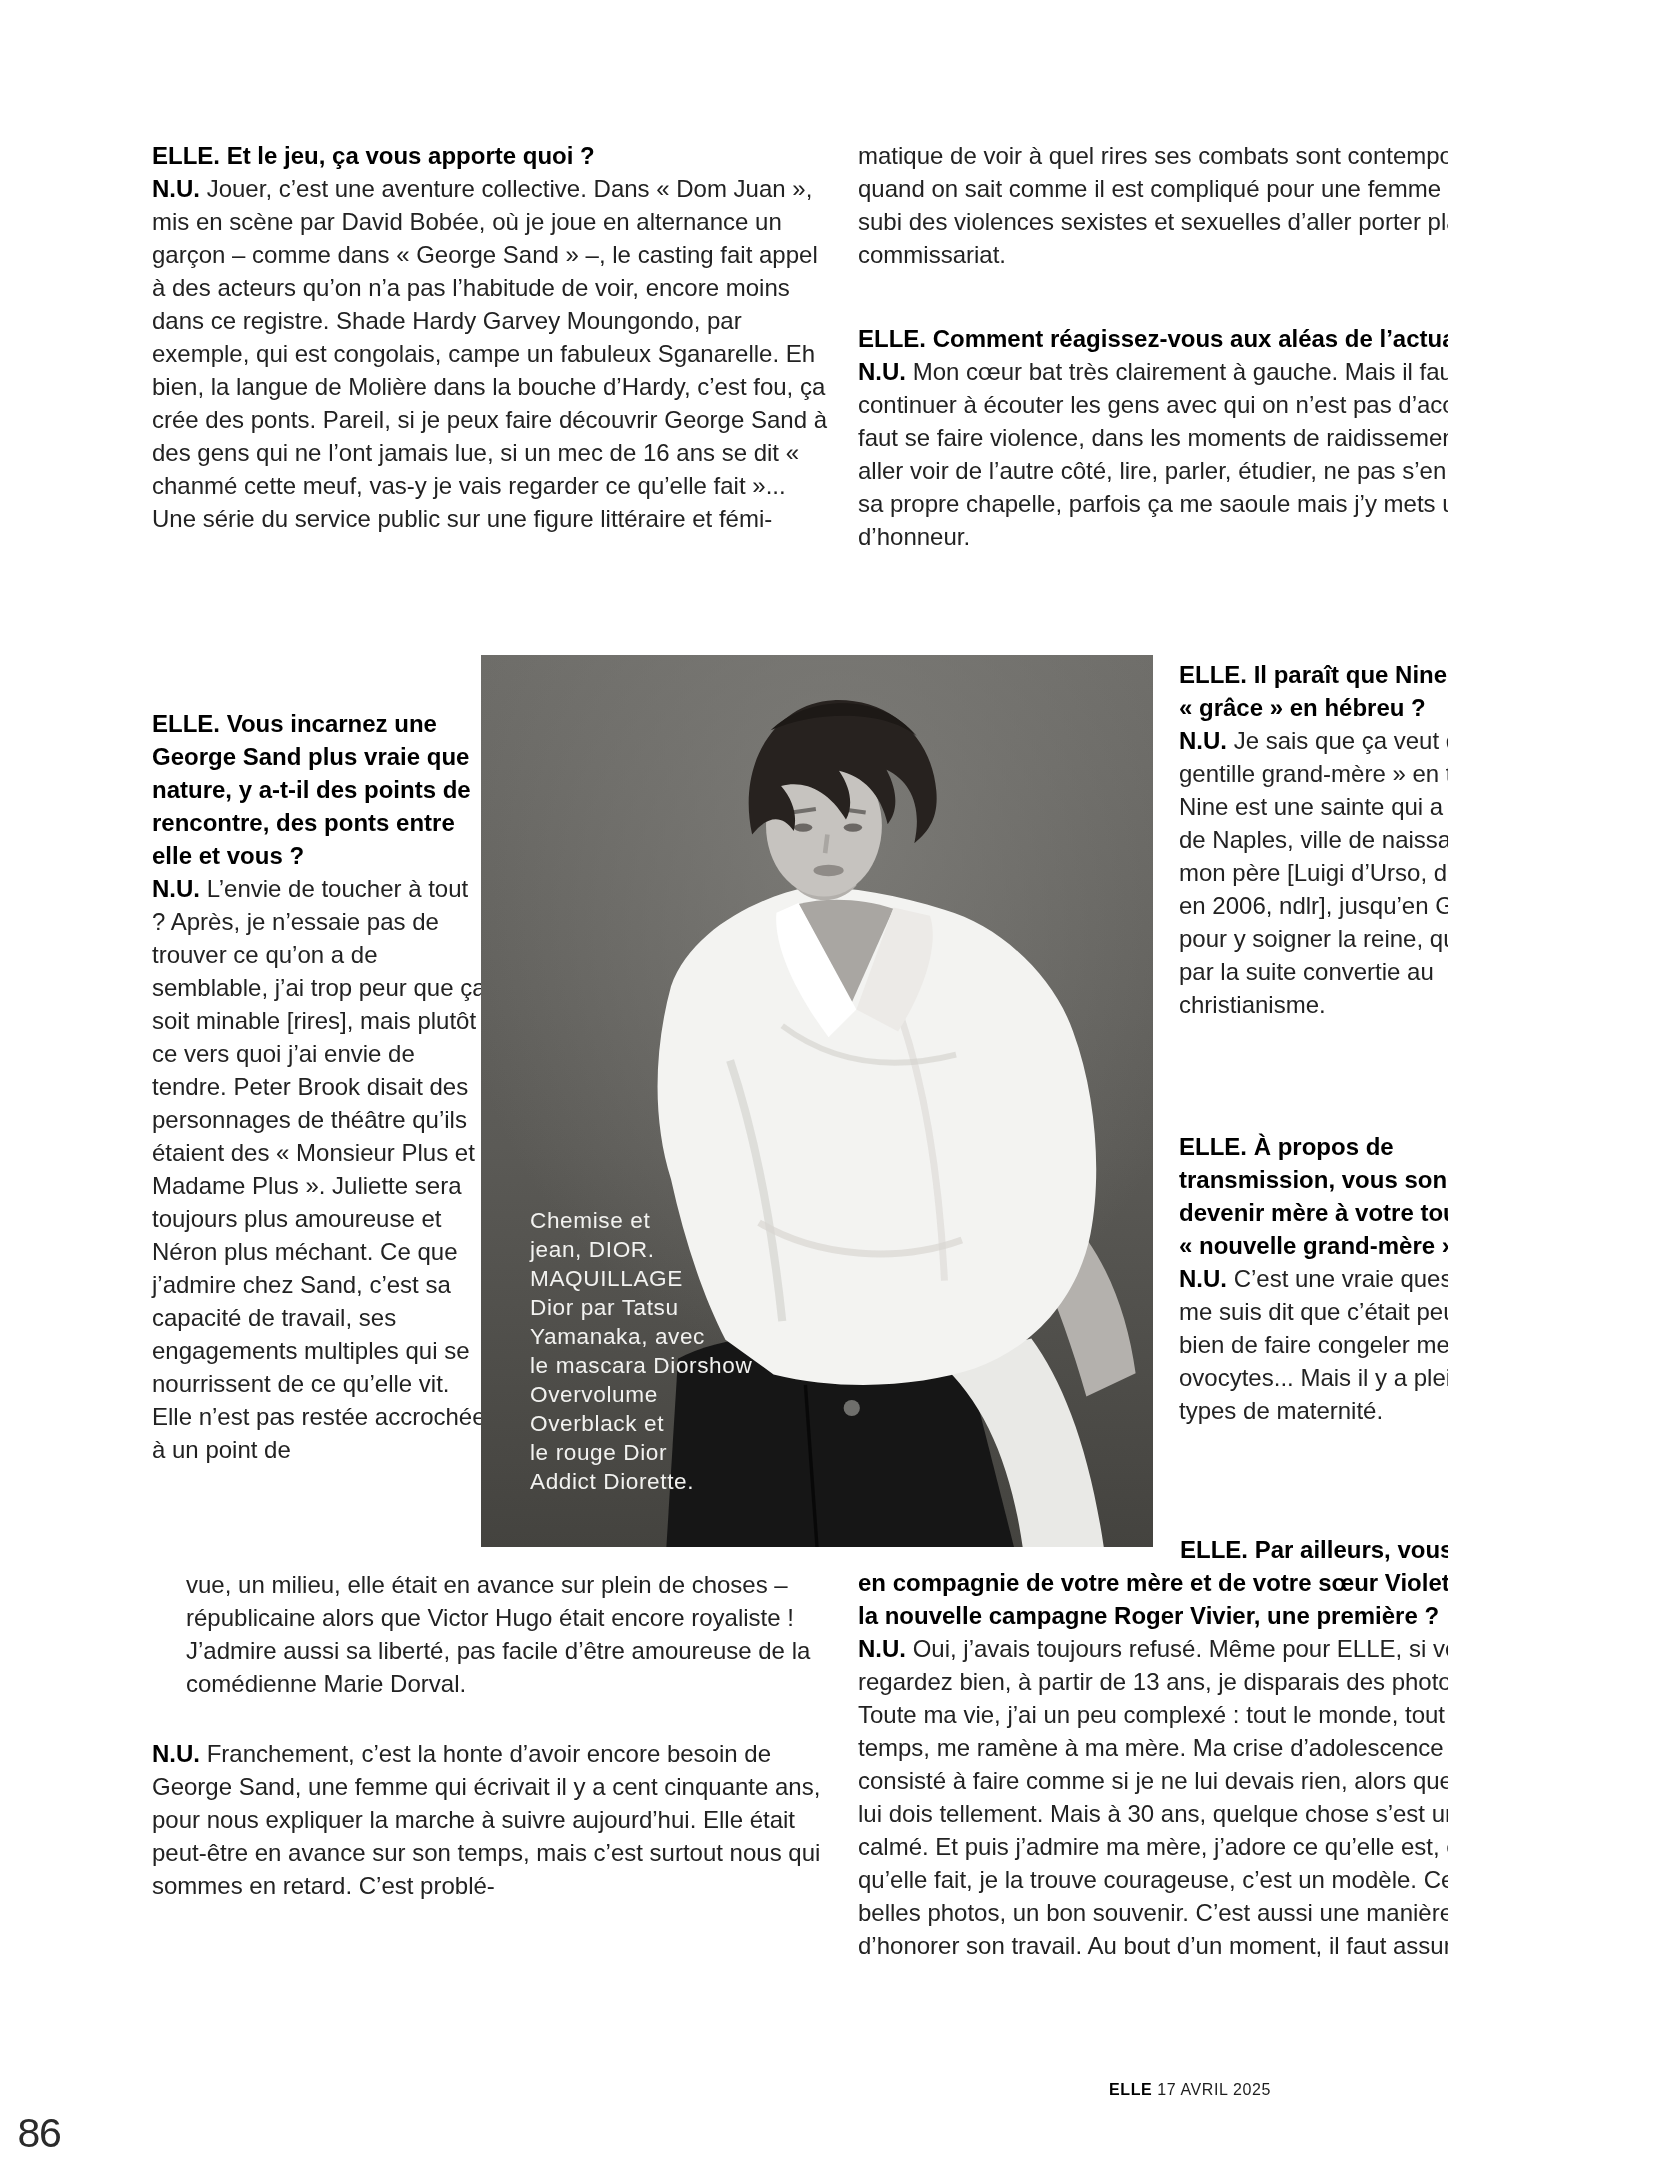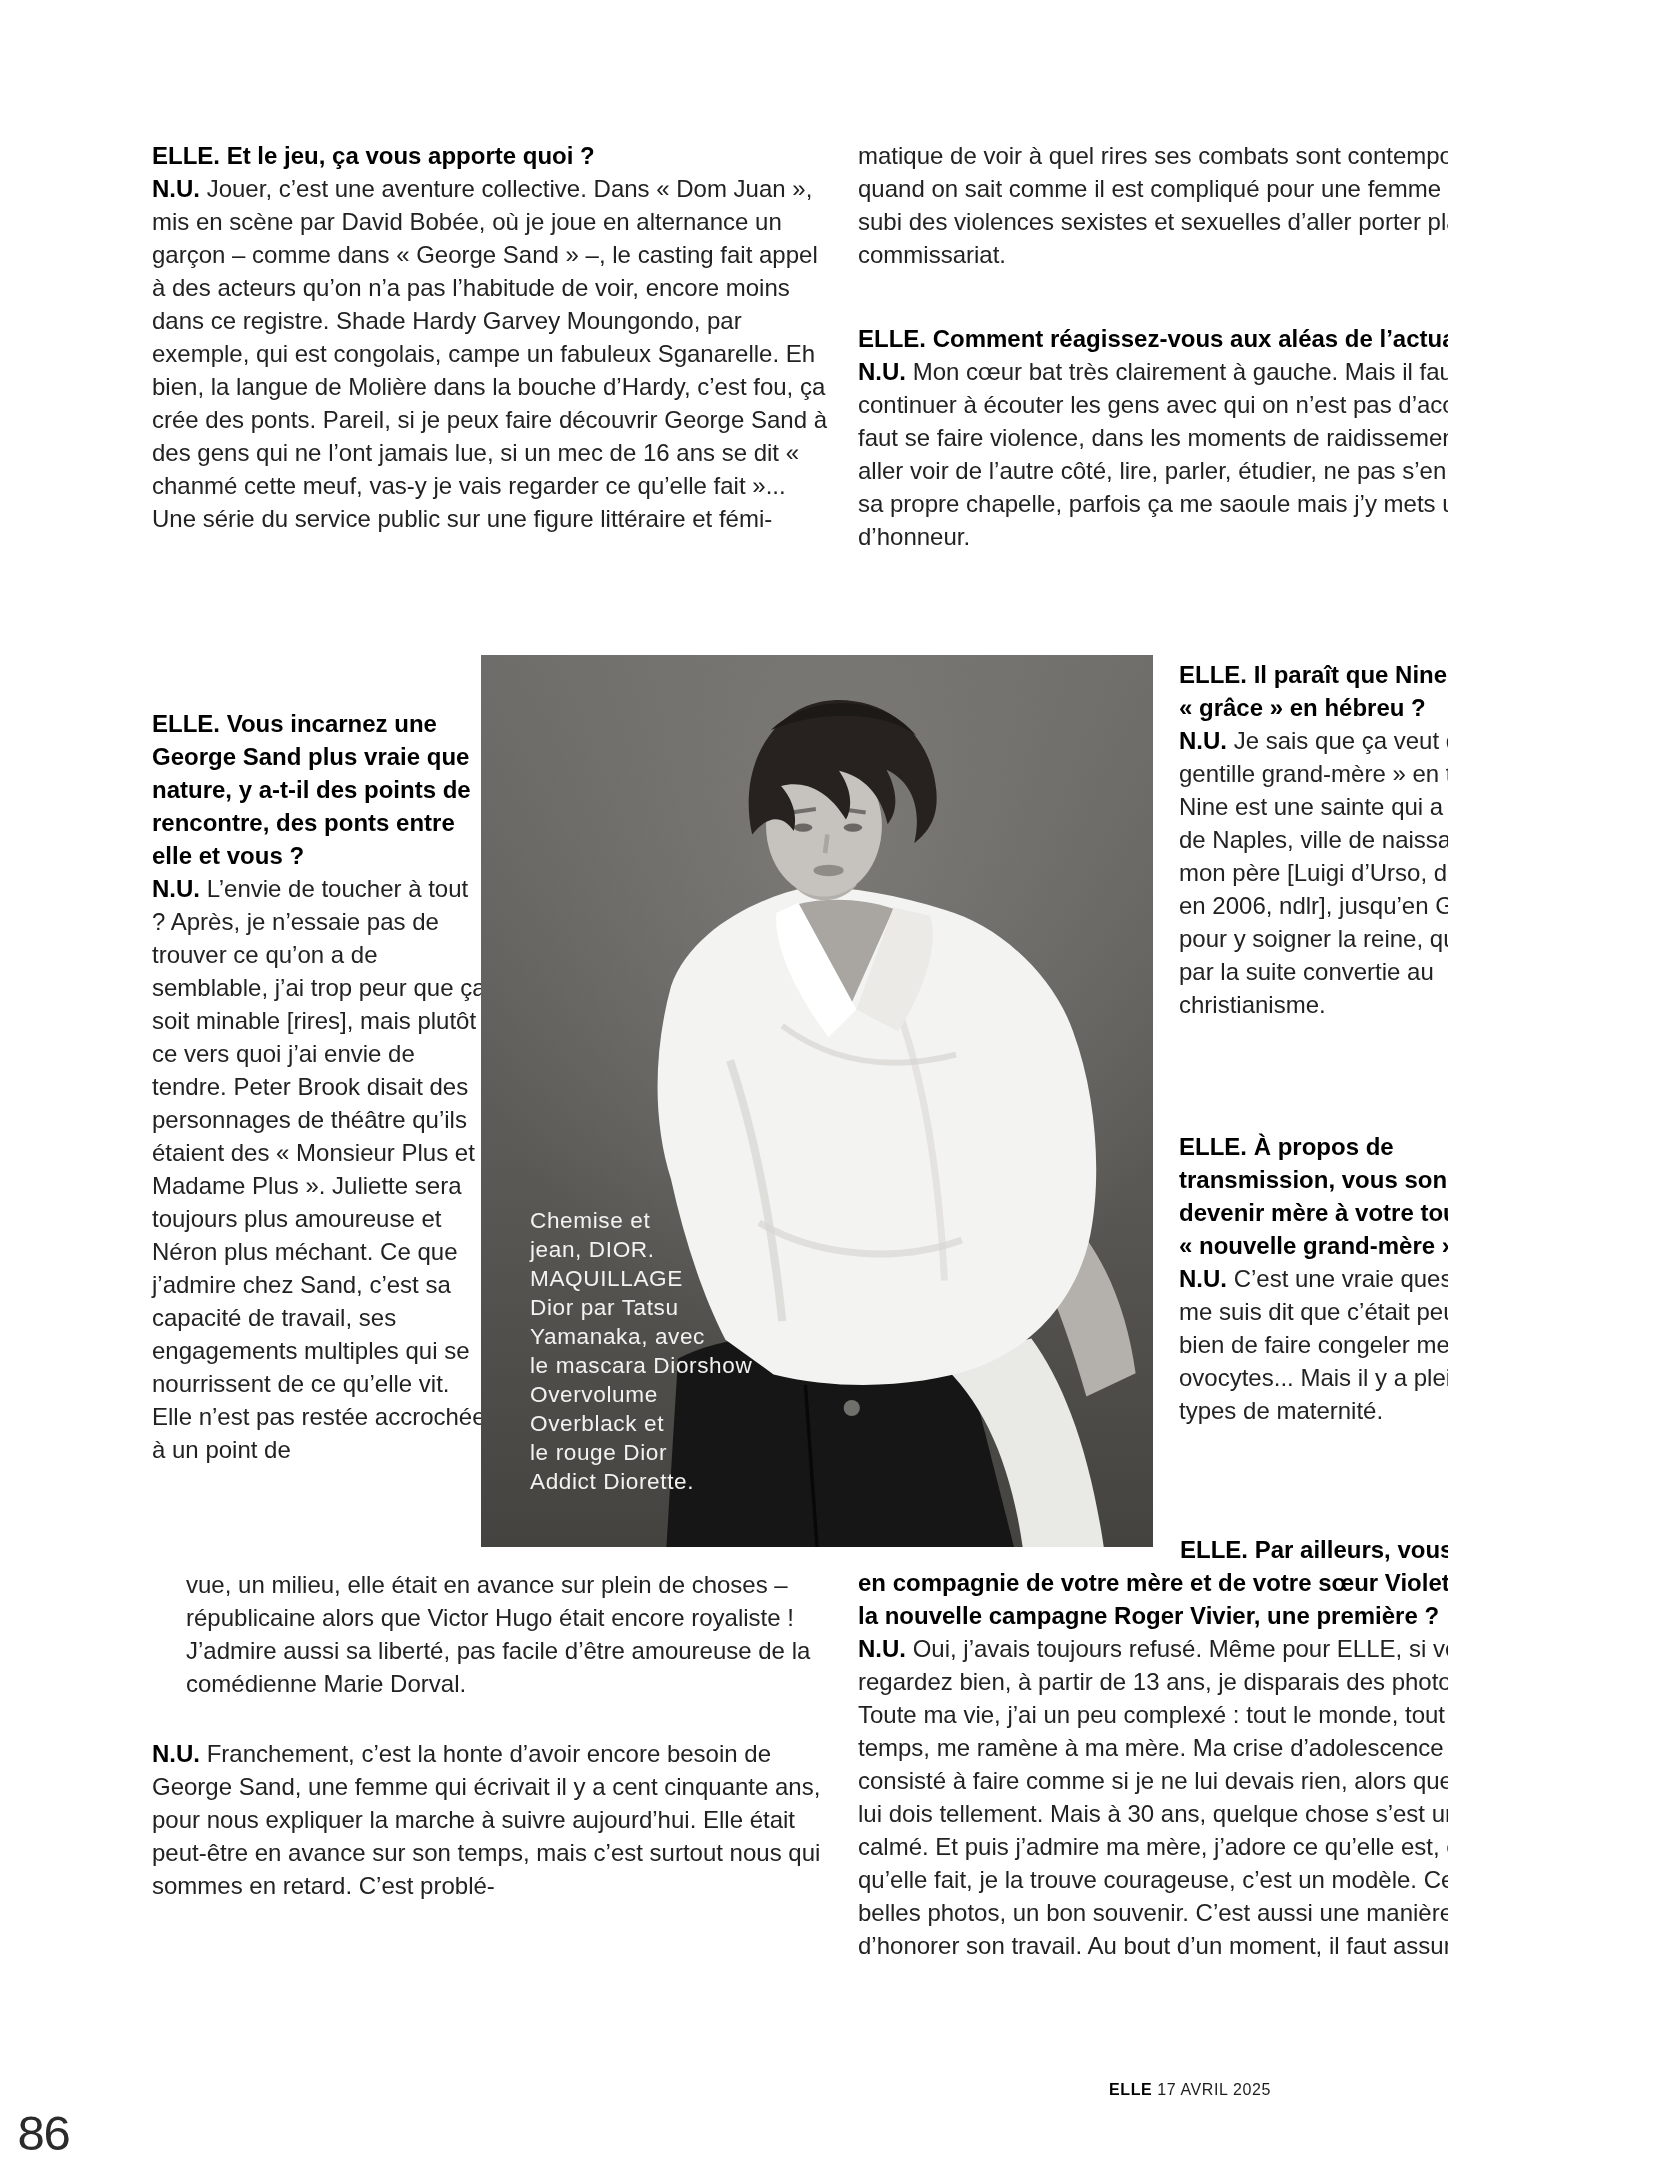--- a/index.html
+++ b/index.html
@@ -30,21 +30,21 @@
     position:absolute;
     left:49px;top:551px;width:313px;
     font-size:22.6px;line-height:29px;
     color:#f2f2f0;
     white-space:pre-line;
     letter-spacing:0.6px;
   }
   
   .page-number{
     position:absolute;left:17.4px;top:2104px;
-    font-size:49px;line-height:59px;font-weight:400;color:#2b2b2b;letter-spacing:-1.2px;
+    font-size:41px;line-height:59px;font-weight:400;color:#2b2b2b;letter-spacing:-1.2px;
   }
   .footer-right{
     position:absolute;right:177px;top:2077px;
     font-size:16px;line-height:25.5px;color:#1d1d1d;letter-spacing:0.6px;
   }
   .footer-right .brand{font-weight:700;color:#000;}
   .vertical-credit{
     position:absolute;left:1581px;top:1903px;height:139px;width:25.5px;
     writing-mode:vertical-rl;transform:rotate(180deg);transform-origin:center;
     font-size:15.6px;letter-spacing:1.2px;color:#2f2f2f;

